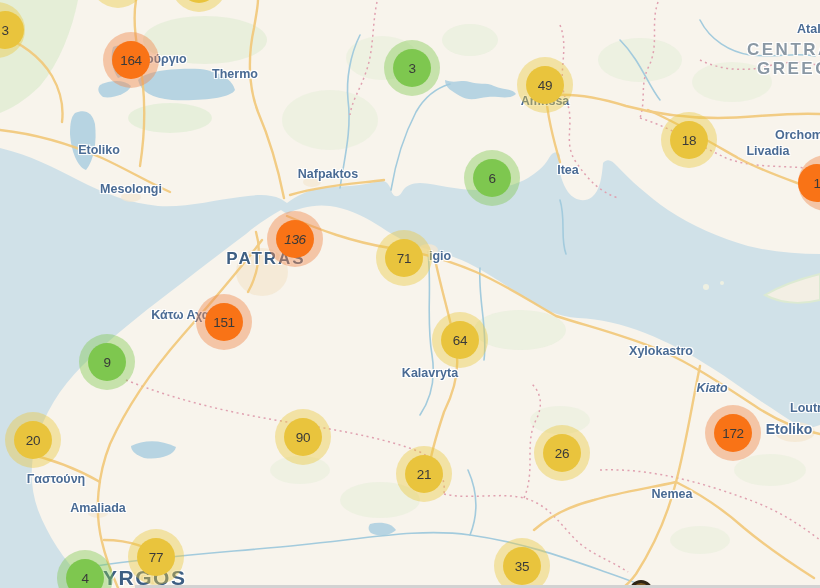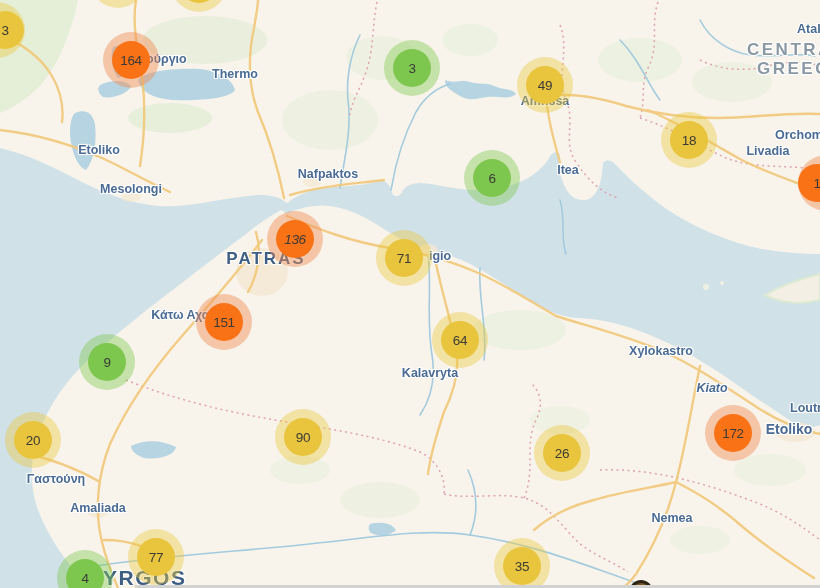--- a/index.html
+++ b/index.html
@@ -184,21 +184,21 @@
       <div class="lbl s-town left" style="left: 775px; top: 135px;">Orchom</div>
       <div class="lbl s-town" style="left: 768px; top: 151px;">Livadia</div>
       <div class="lbl s-city" style="left: 266px; top: 259px;">PATRAS</div>
       <div class="lbl s-town left" style="left: 429px; top: 256px;">igio</div>
       <div class="lbl s-town" style="left: 186px; top: 315px;">Κάτω Αχαΐα</div>
       <div class="lbl s-town" style="left: 430px; top: 373px;">Kalavryta</div>
       <div class="lbl s-town" style="left: 661px; top: 351px;">Xylokastro</div>
       <div class="lbl s-town" style="left: 712px; top: 388px; font-style: italic;">Kiato</div>
       <div class="lbl s-town left" style="left: 790px; top: 408px;">Loutra</div>
       <div class="lbl s-town-lg" style="left: 789px; top: 429px;">Etoliko</div>
-      <div class="lbl s-town" style="left: 672px; top: 494px; margin-top: 24px;">Nemea</div>
+      <div class="lbl s-town" style="left: 672px; top: 494px;">Nemea</div>
       <div class="lbl s-town" style="left: 56px; top: 479px;">Γαστούνη</div>
       <div class="lbl s-town" style="left: 98px; top: 508px;">Amaliada</div>
       <div class="lbl s-city-xl" style="left: 137px; top: 578px;">PYRGOS</div>
     </div>
 
   <div id="cluster-layer">
       <div class="cluster c-yellow" style="left: -3px; top: 30px;">
         <div class="inner" style="transform: translateX(8px);">3</div>
       </div>
       <div class="cluster c-orange" style="left: 131px; top: 60px;">
@@ -230,20 +230,23 @@
       </div>
       <div class="cluster c-yellow" style="left: 460px; top: 340px;">
         <div class="inner">64</div>
       </div>
       <div class="cluster c-yellow" style="left: 33px; top: 440px;">
         <div class="inner">20</div>
       </div>
       <div class="cluster c-yellow" style="left: 303px; top: 437px;">
         <div class="inner">90</div>
       </div>
+      <div class="cluster c-yellow" style="left: 424px; top: 474px;">
+        <div class="inner">21</div>
+      </div>
       <div class="cluster c-yellow" style="left: 562px; top: 453px;">
         <div class="inner">26</div>
       </div>
       <div class="cluster c-orange" style="left: 733px; top: 433px;">
         <div class="inner">172</div>
       </div>
       <div class="cluster c-yellow" style="left: 522px; top: 566px;">
         <div class="inner">35</div>
       </div>
       <div class="cluster c-yellow" style="left: 156px; top: 557px;">

